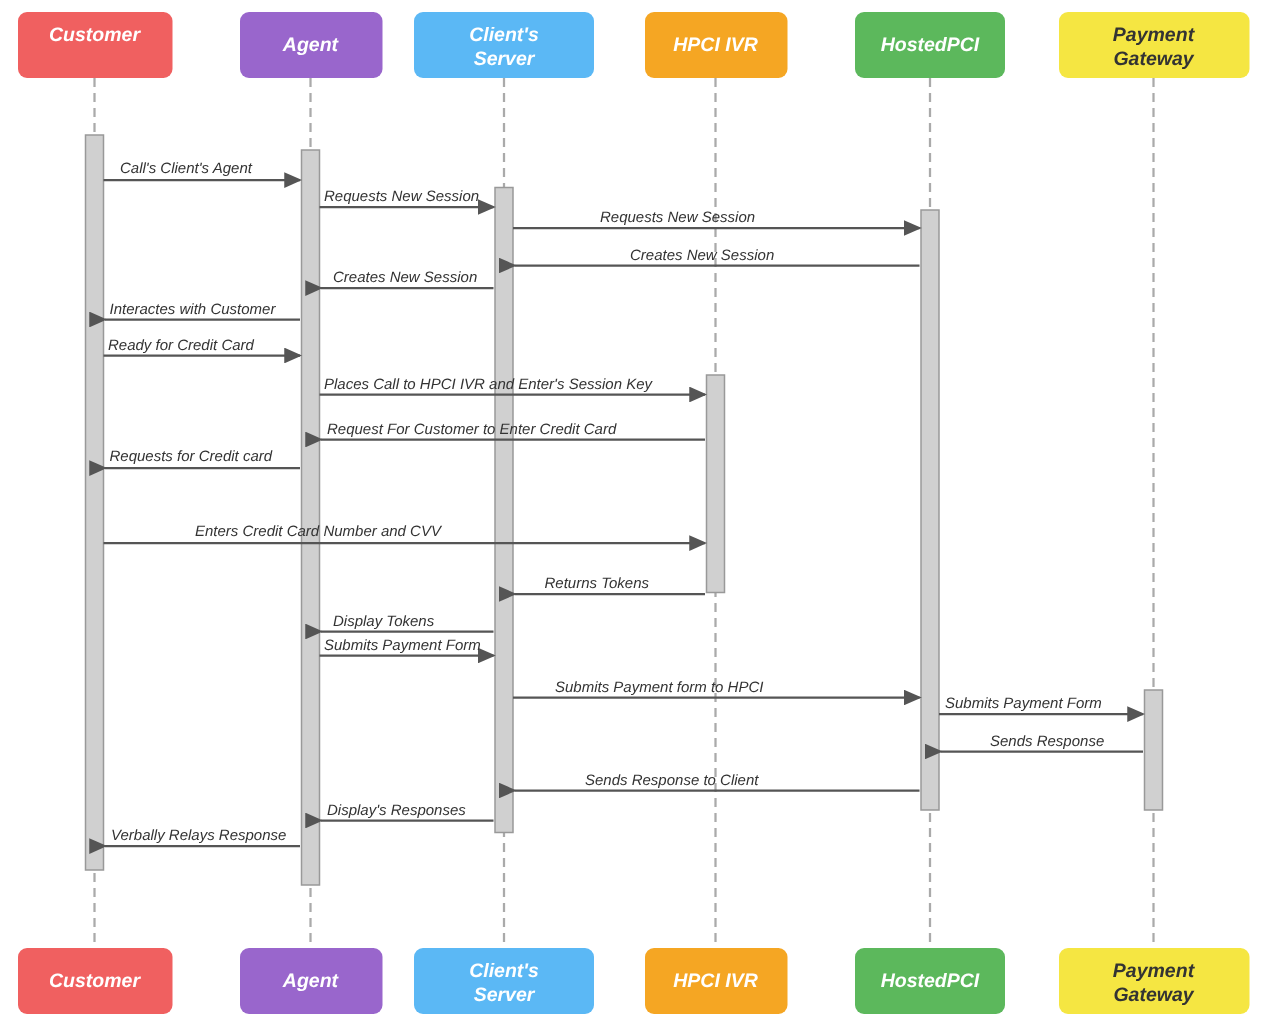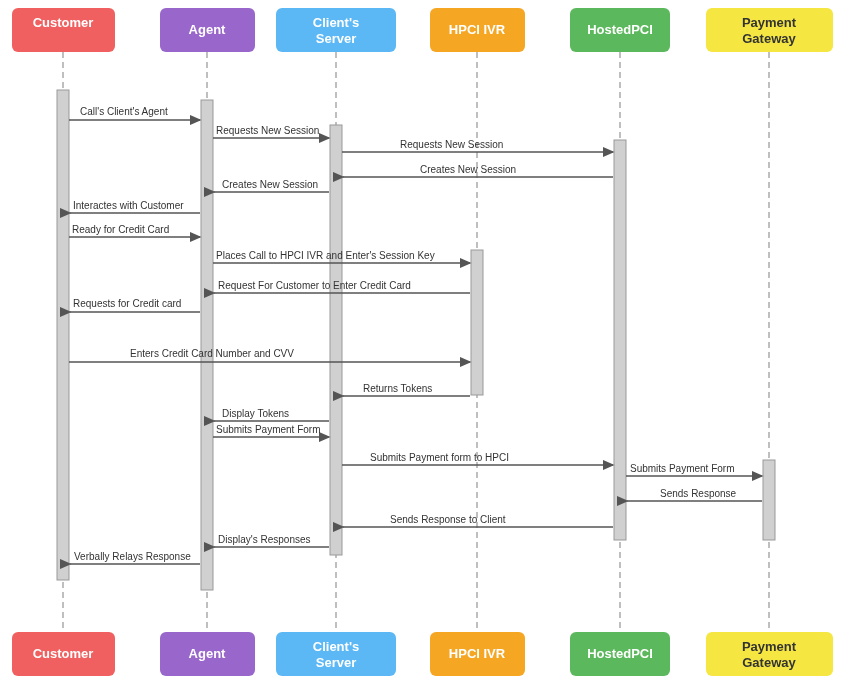--- a/index.html
+++ b/index.html
@@ -10,20 +10,21 @@
       width: 845px;
       height: 684px;
       overflow: hidden;
       position: relative;
     }
 
     .diagram-container {
       position: relative;
       width: 845px;
       height: 684px;
+      font-style: italic;
     }
   </style>
 </head>
 <body>
 
 <div class="diagram-container">
   <svg width="845" height="684" style="position:absolute;top:0;left:0;">
 
     <rect x="12" y="8" width="103" height="44" rx="6" fill="#f06060"></rect>
     <text x="63" y="27" text-anchor="middle" fill="white" font-weight="bold" font-size="13" font-family="Arial">Customer</text>

